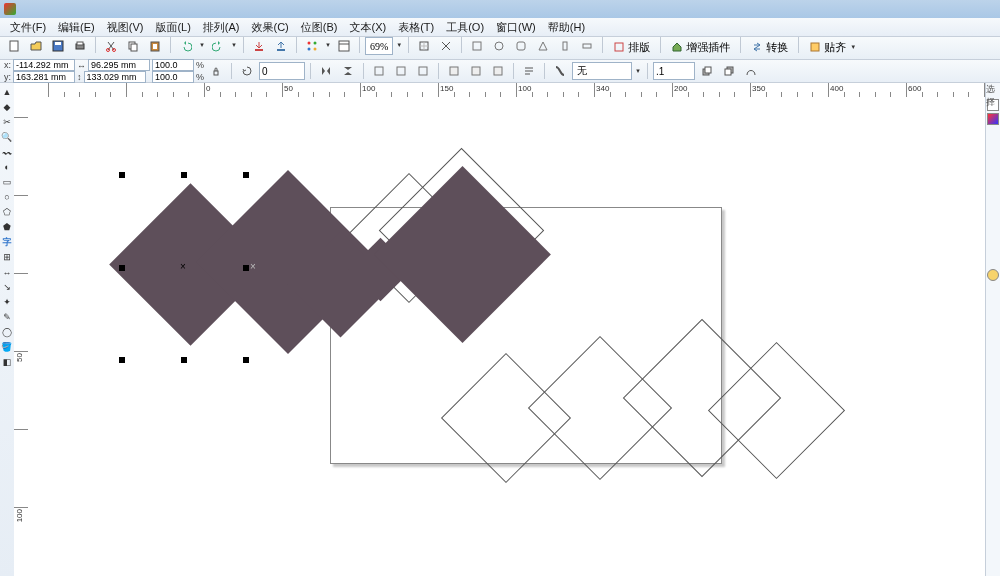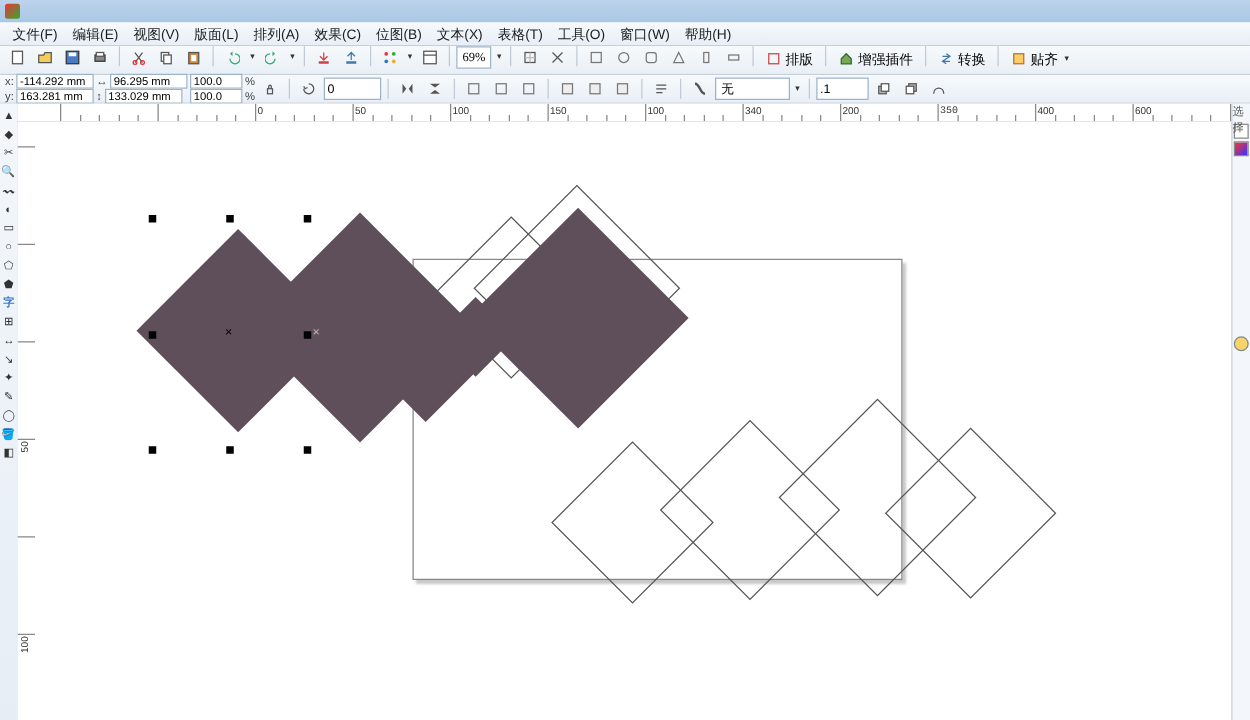--- a/index.html
+++ b/index.html
@@ -417,21 +417,21 @@
       <div class="tick" style="left: 597.2px; height: 5px; top: 9px;"></div>
       <div class="tick" style="left: 612.8px; height: 5px; top: 9px;"></div>
       <div class="tick" style="left: 628.4px; height: 5px; top: 9px;"></div>
       <div class="tick" style="left: 644px;"></div>
       <div class="tlabel" style="left: 646px;">200</div>
       <div class="tick" style="left: 659.6px; height: 5px; top: 9px;"></div>
       <div class="tick" style="left: 675.2px; height: 5px; top: 9px;"></div>
       <div class="tick" style="left: 690.8px; height: 5px; top: 9px;"></div>
       <div class="tick" style="left: 706.4px; height: 5px; top: 9px;"></div>
       <div class="tick" style="left: 722px;"></div>
-      <div class="tlabel" style="left: 724px; font-family: Liberation Mono, monospace;">350</div>
+      <div class="tlabel" style="left: 724px;">350</div>
       <div class="tick" style="left: 737.6px; height: 5px; top: 9px;"></div>
       <div class="tick" style="left: 753.2px; height: 5px; top: 9px;"></div>
       <div class="tick" style="left: 768.8px; height: 5px; top: 9px;"></div>
       <div class="tick" style="left: 784.4px; height: 5px; top: 9px;"></div>
       <div class="tick" style="left: 800px;"></div>
       <div class="tlabel" style="left: 802px;">400</div>
       <div class="tick" style="left: 815.6px; height: 5px; top: 9px;"></div>
       <div class="tick" style="left: 831.2px; height: 5px; top: 9px;"></div>
       <div class="tick" style="left: 846.8px; height: 5px; top: 9px;"></div>
       <div class="tick" style="left: 862.4px; height: 5px; top: 9px;"></div>

